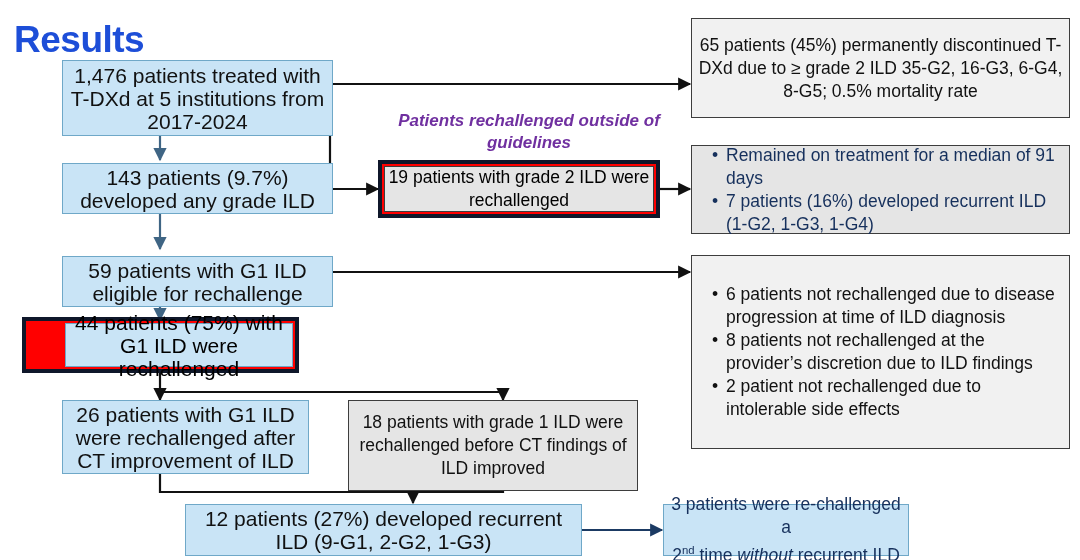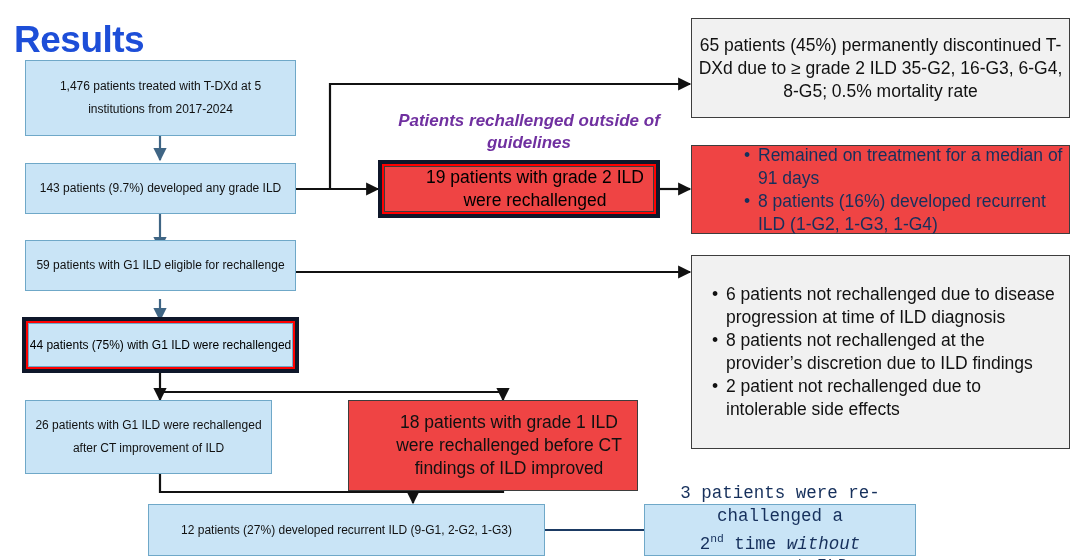--- a/index.html
+++ b/index.html
@@ -18,23 +18,23 @@
   }
 
   .node{
     position:absolute;box-sizing:border-box;
     display:flex;align-items:center;justify-content:center;
     text-align:center;color:#111111;
   }
   .node .txt{display:block;width:100%;padding:0 6px;box-sizing:border-box;}
 
   
-  .blue{background:#c9e4f6;border:1px solid #6fa8c8;font-size:12px;line-height:23px;}
+  .blue{background:#c9e4f6;border:1px solid #6fa8c8;font-size:21px;line-height:23px;margin-left:37px;}
   
-  .lav{background:#ef4444;border:1.5px solid #3d3d3d;font-size:17.5px;line-height:23px;padding-left:32px;}
+  .lav{background:#e5e5e5;border:1.5px solid #3d3d3d;font-size:17.5px;line-height:23px;}
   
   .gray{background:#f1f1f1;border:1.5px solid #3d3d3d;font-size:17.5px;line-height:23px;}
   
   .bluenavy{background:#c9e4f6;border:1px solid #6fa8c8;color:#16305c;font-size:17.5px;line-height:23px;}
 
   
   .redwrap{position:absolute;box-sizing:border-box;border:4px solid #0f172a;background:#ff0000;}
   .redwrap .inner{
     position:absolute;left:2px;top:2px;right:2px;bottom:2px;
     display:flex;align-items:center;justify-content:center;text-align:center;
@@ -104,21 +104,21 @@
   </svg>
 
   <div class="node blue" style="left:25px;top:60px;width:271px;height:76px;">
     <span class="txt">1,476 patients treated with T-DXd at 5 institutions from 2017-2024</span>
   </div>
 
   <div class="node blue" style="left:25px;top:163px;width:271px;height:51px;">
     <span class="txt">143 patients (9.7%) developed any grade ILD</span>
   </div>
 
-  <div class="node blue" style="left:25px;top:240px;width:271px;height:51px;">
+  <div class="node blue" style="left:25px;top:256px;width:271px;height:51px;">
     <span class="txt">59 patients with G1 ILD eligible for rechallenge</span>
   </div>
 
   <div class="redwrap" style="left:22px;top:317px;width:277px;height:56px;">
     <div class="inner blue">
       <span class="txt">44 patients (75%) with G1 ILD were rechallenged</span>
     </div>
   </div>
 
   <div class="node blue" style="left:25px;top:400px;width:247px;height:74px;align-items:center;">
@@ -136,35 +136,35 @@
   </div>
 
   <div class="node lav" style="left:348px;top:400px;width:290px;height:91px;">
     <span class="txt">18 patients with grade 1 ILD were rechallenged before CT findings of ILD improved</span>
   </div>
 
   <div class="node blue" style="left:148px;top:504px;width:397px;height:52px;">
     <span class="txt">12 patients (27%) developed recurrent ILD (9-G1, 2-G2, 1-G3)</span>
   </div>
 
-  <div class="node bluenavy" style="left:644px;top:504px;width:272px;height:52px;font-family:Liberation Mono, monospace;">
+  <div class="node bluenavy" style="left:663px;top:504px;width:246px;height:52px;">
     <span class="txt">
       <span>3 patients were re-challenged a</span><br>
       <span>2</span><sup>nd</sup><span> time </span><span class="ital">without</span><span> recurrent ILD</span>
     </span>
   </div>
 
   <div class="node gray" style="left:691px;top:18px;width:379px;height:100px;">
     <span class="txt">65 patients (45%) permanently discontinued T-DXd due to ≥ grade 2 ILD 35-G2, 16-G3, 6-G4, 8-G5; 0.5% mortality rate</span>
   </div>
 
   <div class="node lav" style="left:691px;top:145px;width:379px;height:89px;">
     <ul class="blist">
       <li>Remained on treatment for a median of 91 days</li>
-      <li>8 patients (16%) developed recurrent ILD (1-G2, 1-G3, 1-G4)</li>
+      <li>7 patients (16%) developed recurrent ILD (1-G2, 1-G3, 1-G4)</li>
     </ul>
   </div>
 
   <div class="node gray" style="left:691px;top:255px;width:379px;height:194px;">
     <ul class="blist">
       <li>6 patients not rechallenged due to disease progression at time of ILD diagnosis</li>
       <li>8 patients not rechallenged at the provider’s discretion due to ILD findings</li>
       <li>2 patient not rechallenged due to intolerable side effects</li>
     </ul>
   </div>

